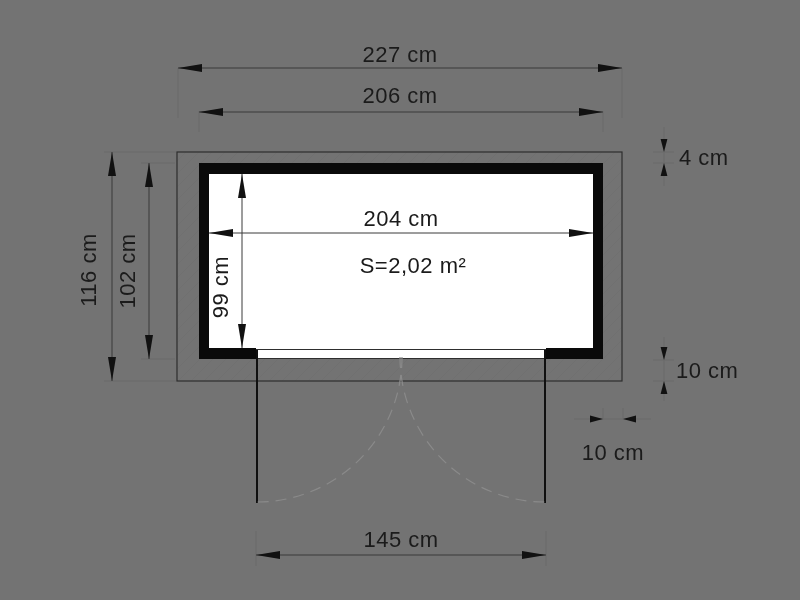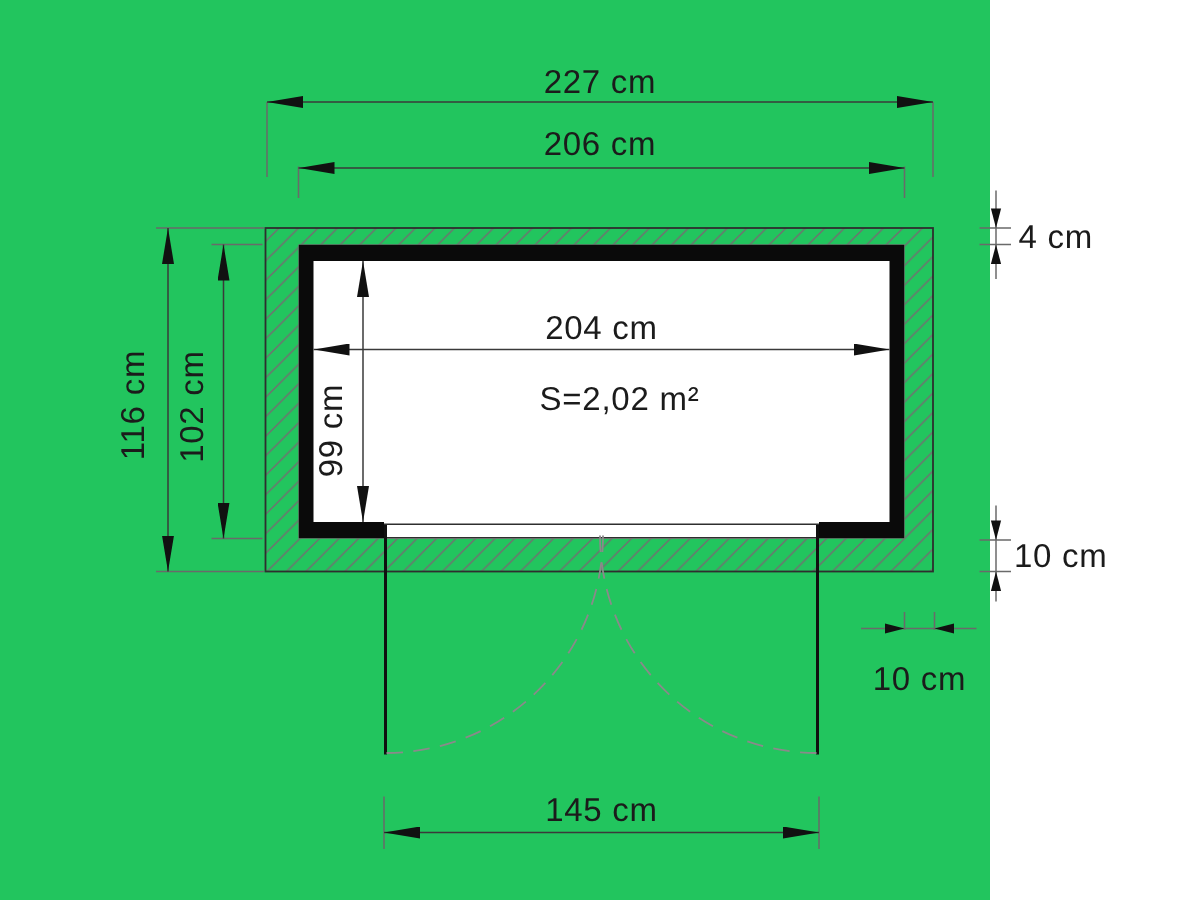--- a/index.html
+++ b/index.html
@@ -1,16 +1,16 @@
 <!DOCTYPE html>
 <html><head>
 <meta charset="utf-8">
 <style>
   html,body{margin:0;padding:0;width:800px;height:600px;background:#ffffff;overflow:hidden;}
-  .stage{position:relative;width:660px;height:600px;background:#22c55e;}
+  .stage{position:relative;width:800px;height:600px;background:#737373;}
   svg{display:block;}
   text{
     font-family:"Liberation Sans","DejaVu Sans",sans-serif;
     font-size:22px;
     fill:#1b1b1b;
     letter-spacing:0.5px;
   }
   .dim-line{stroke:#3a3a3a;stroke-width:1;fill:none;}
   .ext-line{stroke:#6a6a6a;stroke-width:1;fill:none;}
   .thin-line{stroke:#2e2e2e;stroke-width:1;fill:none;}

